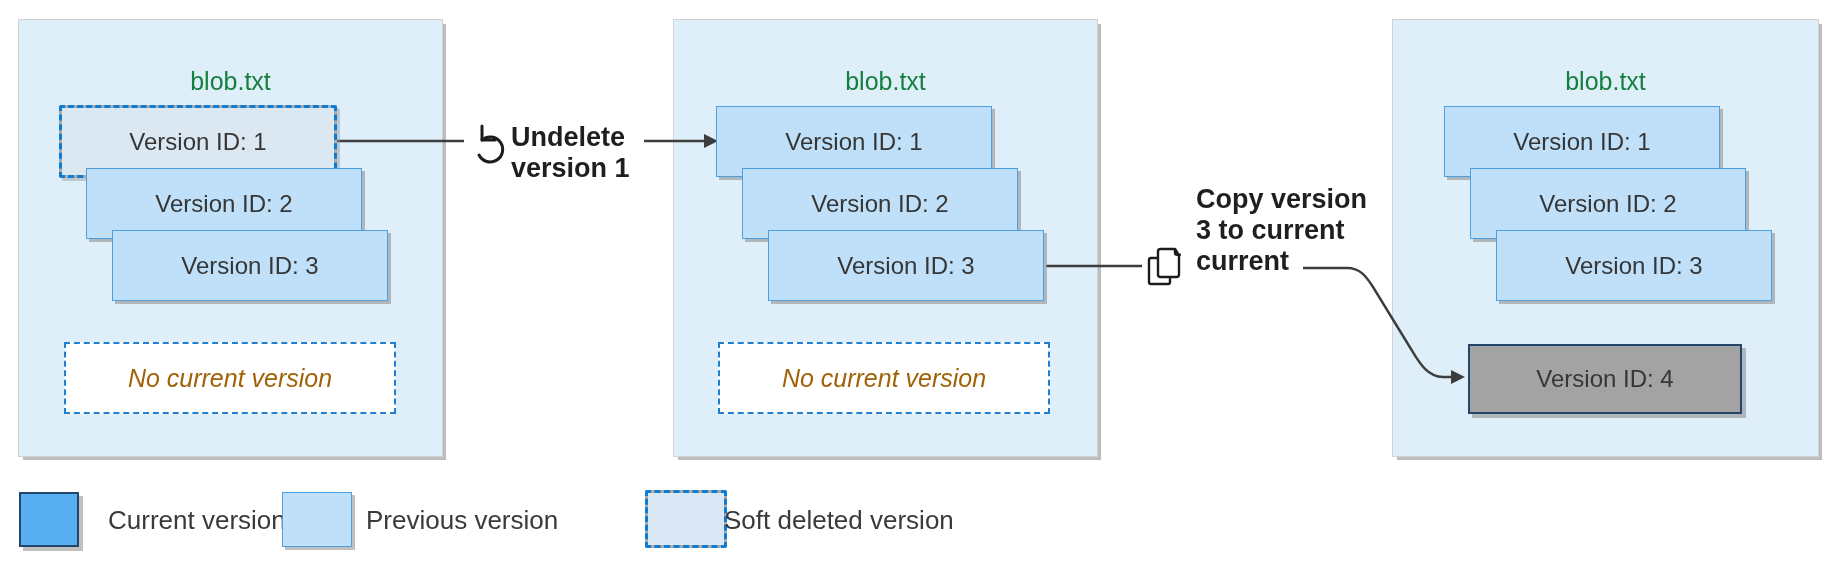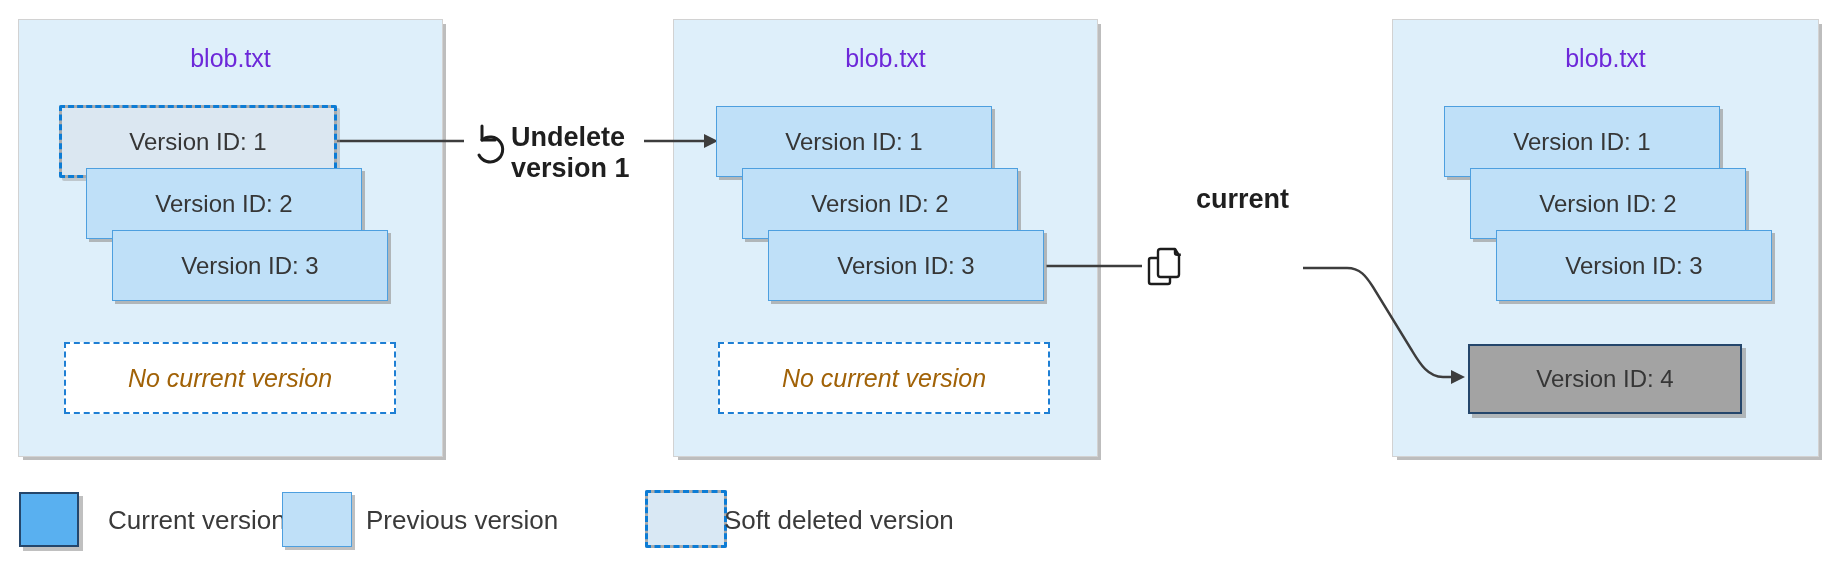--- a/index.html
+++ b/index.html
@@ -6,22 +6,22 @@
   #canvas{
     position:relative;width:1842px;height:566px;background:#ffffff;overflow:hidden;
     font-family:"Liberation Sans", sans-serif;color:#3a3a3a;
   }
   .panel{
     position:absolute;top:19px;height:438px;width:425px;
     background:#deeffa;border:1px solid #d2d2d2;
     box-shadow:4px 4px 0 -1px #bdbdbd;box-sizing:border-box;
   }
   .panel-title{
-    position:absolute;top:24px;left:0;width:100%;text-align:center;
-    font-size:25px;color:#6d28d9;
+    position:absolute;top:47px;left:0;width:100%;text-align:center;
+    font-size:25px;color:#15803d;
   }
   .vbox{
     position:absolute;box-sizing:border-box;
     display:flex;align-items:center;justify-content:center;
     font-size:24px;color:#363636;
   }
   .vbox.previous{
     background:#bfe0f8;border:1px solid #4d9fdf;
     box-shadow:3px 3px 0 rgba(150,150,150,0.65);
   }
@@ -100,20 +100,22 @@
   <div class="vbox previous" style="left:1444px;top:106px;width:276px;height:71px;z-index:1;">Version ID: 1</div>
   <div class="vbox previous" style="left:1470px;top:168px;width:276px;height:71px;z-index:2;">Version ID: 2</div>
   <div class="vbox previous" style="left:1496px;top:230px;width:276px;height:71px;z-index:3;">Version ID: 3</div>
   <div class="vbox current" style="left:1468px;top:344px;width:274px;height:70px;z-index:3;">Version ID: 4</div>
 
   <div class="action-label" style="left:511px;top:122px;">
     <div>Undelete</div>
     <div>version 1</div>
   </div>
   <div class="action-label" style="left:1196px;top:184px;">
+    <div>Copy version</div>
+    <div>3 to current</div>
     <div>current</div>
   </div>
 
   <svg id="overlay" viewBox="0 0 1842 566">
 
     <path d="M336 141 H464" stroke="#3d3d3d" stroke-width="2.4" fill="none"></path>
 
     <g stroke="#1c1c1c" stroke-width="3" fill="none" stroke-linecap="round" stroke-linejoin="round">
       <path d="M482 126 V140 H495"></path>
       <path d="M482 140 A12.5 12.5 0 1 1 479 155"></path>

